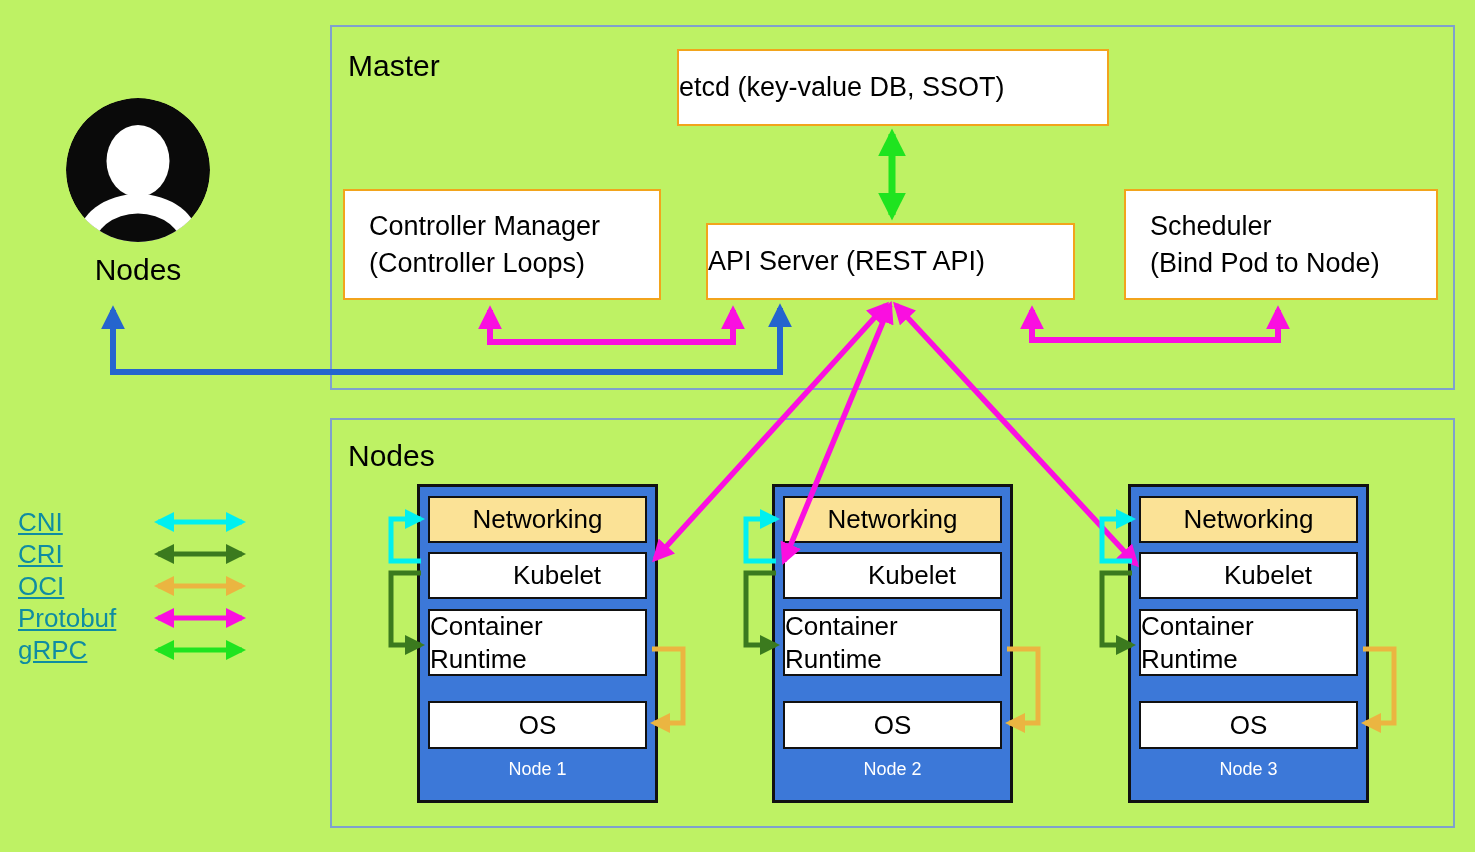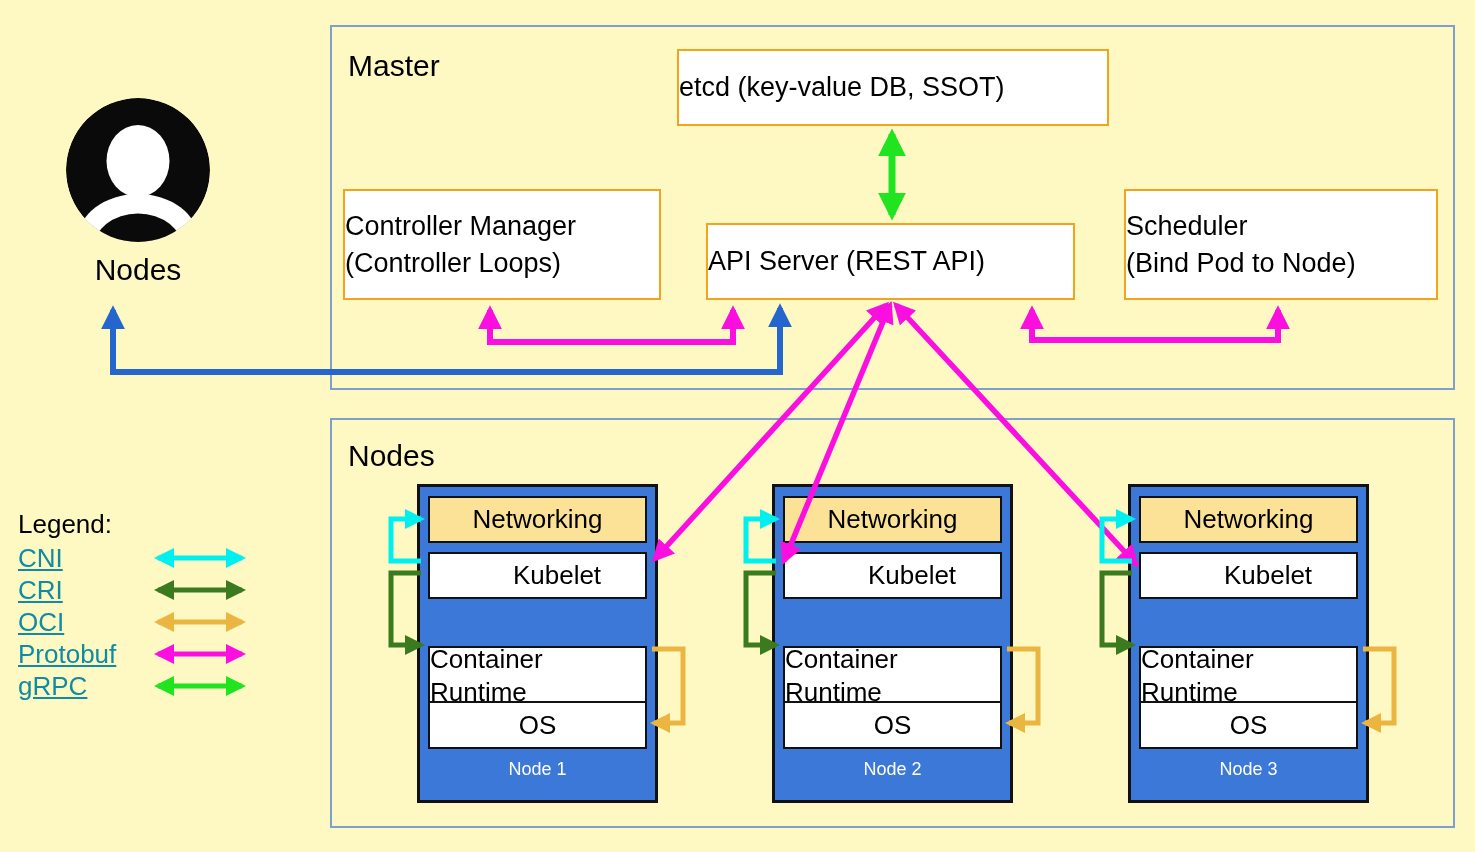--- a/index.html
+++ b/index.html
@@ -16,21 +16,21 @@
     --user-arrow: #2565CE;
     --legend-link: #0F8CA2;
   }
   * { margin: 0; padding: 0; box-sizing: border-box; }
   html, body { background: #ffffff; }
   body { font-family: "Liberation Sans", sans-serif; color: #000; }
   .canvas {
     position: relative;
     width: 1475px;
     height: 852px;
-    background: #fef9c3;
+    background: #bef264;
     overflow: hidden;
   }
   .frame-box {
     position: absolute;
     border: 2px solid var(--master-border);
     background: transparent;
   }
   .frame-label {
     position: absolute;
     font-size: 30px;
@@ -42,21 +42,21 @@
     border: 2.5px solid var(--box-border);
     background: #fff;
     font-size: 27px;
     line-height: 37px;
     color: #000;
     display: flex;
     flex-direction: column;
     justify-content: center;
   }
   .orange-box.centered { align-items: flex-start; text-align: center; }
-  .orange-box.left-text { }
+  .orange-box.left-text { padding-left: 24px; }
   .user-wrap { position: absolute; left: 63px; top: 95px; width: 150px; }
   .user-label {
     position: absolute; left: 63px; top: 253px; width: 150px;
     text-align: center; font-size: 30px;
   }
   .node-box {
     position: absolute;
     top: 484px;
     width: 241px;
     height: 319px;
@@ -68,21 +68,21 @@
     left: 8px; right: 8px;
     background: #fff;
     border: 2.5px solid #111;
     display: flex; align-items: center; justify-content: center;
     font-size: 26px;
     line-height: 33px;
     color: #000;
   }
   .layer.networking { top: 9px; height: 47px; background: var(--networking-fill); }
   .layer.kubelet { top: 65px; height: 47px; padding-left: 39px; }
-  .layer.cruntime { top: 122px; height: 60px; margin-top: 37px; }
+  .layer.cruntime { top: 122px; height: 67px; }
   .layer.os { top: 214px; height: 48px; }
   .node-title {
     position: absolute; left: 0; right: 0; top: 272px;
     text-align: center; color: #fff; font-size: 18px;
   }
   .legend {
     position: absolute; left: 18px; top: 506px; width: 260px;
   }
   .legend-title { font-size: 26px; line-height: 36px; color: #000; }
   .legend-row { display: flex; align-items: center; height: 32px; }
@@ -196,21 +196,20 @@
 
   <div class="node-box" style="left:1128px;">
     <div class="layer networking">Networking</div>
     <div class="layer kubelet">Kubelet</div>
     <div class="layer cruntime">Container Runtime</div>
     <div class="layer os">OS</div>
     <div class="node-title">Node 3</div>
   </div>
 
   <div class="legend">
-    <div class="legend-title">Legend:</div>
     <div class="legend-row">
       <span class="legend-label">CNI</span>
       <svg width="112" height="20">
         <line x1="14" y1="10" x2="98" y2="10" stroke-width="5" class="stroke-cni" marker-start="url(#mk-cni)" marker-end="url(#mk-cni)"></line>
       </svg>
     </div>
     <div class="legend-row">
       <span class="legend-label">CRI</span>
       <svg width="112" height="20">
         <line x1="14" y1="10" x2="98" y2="10" stroke-width="5" class="stroke-cri" marker-start="url(#mk-cri)" marker-end="url(#mk-cri)"></line>

